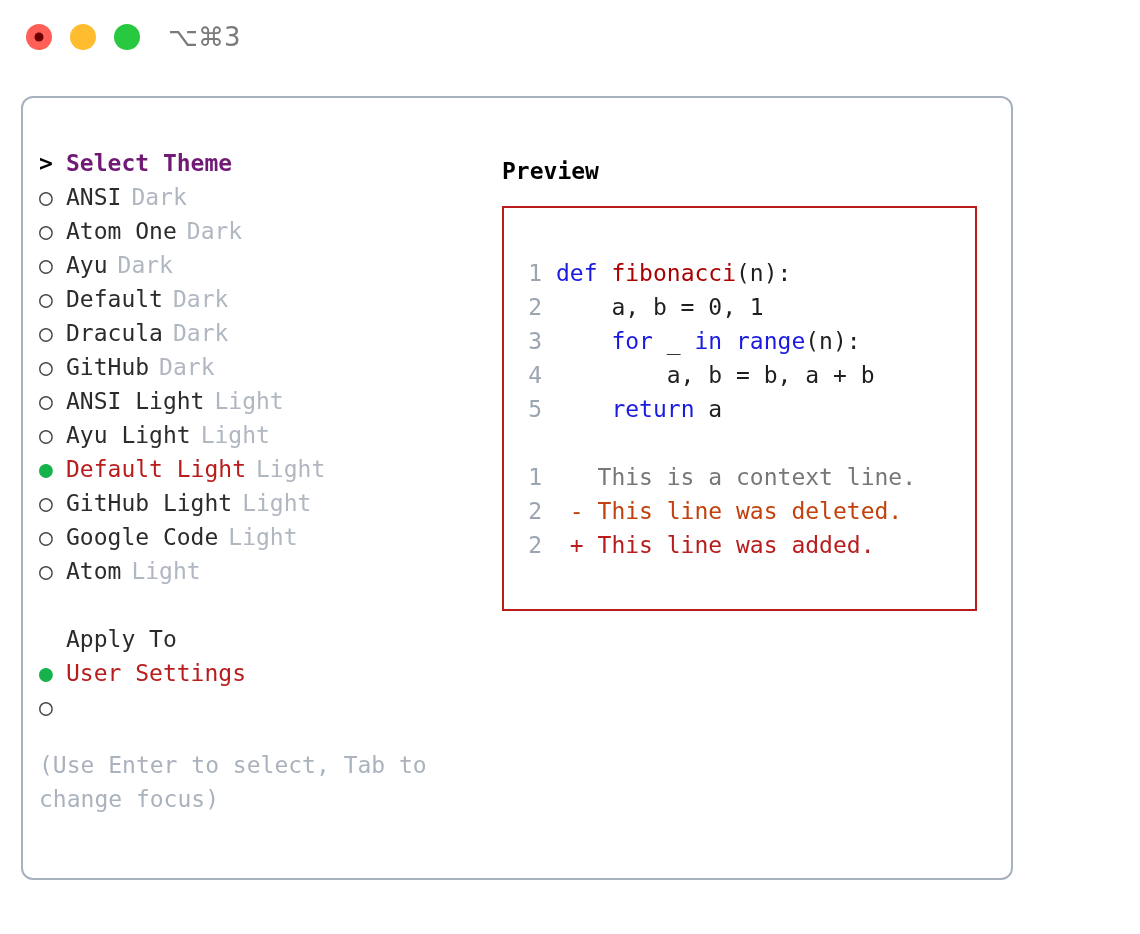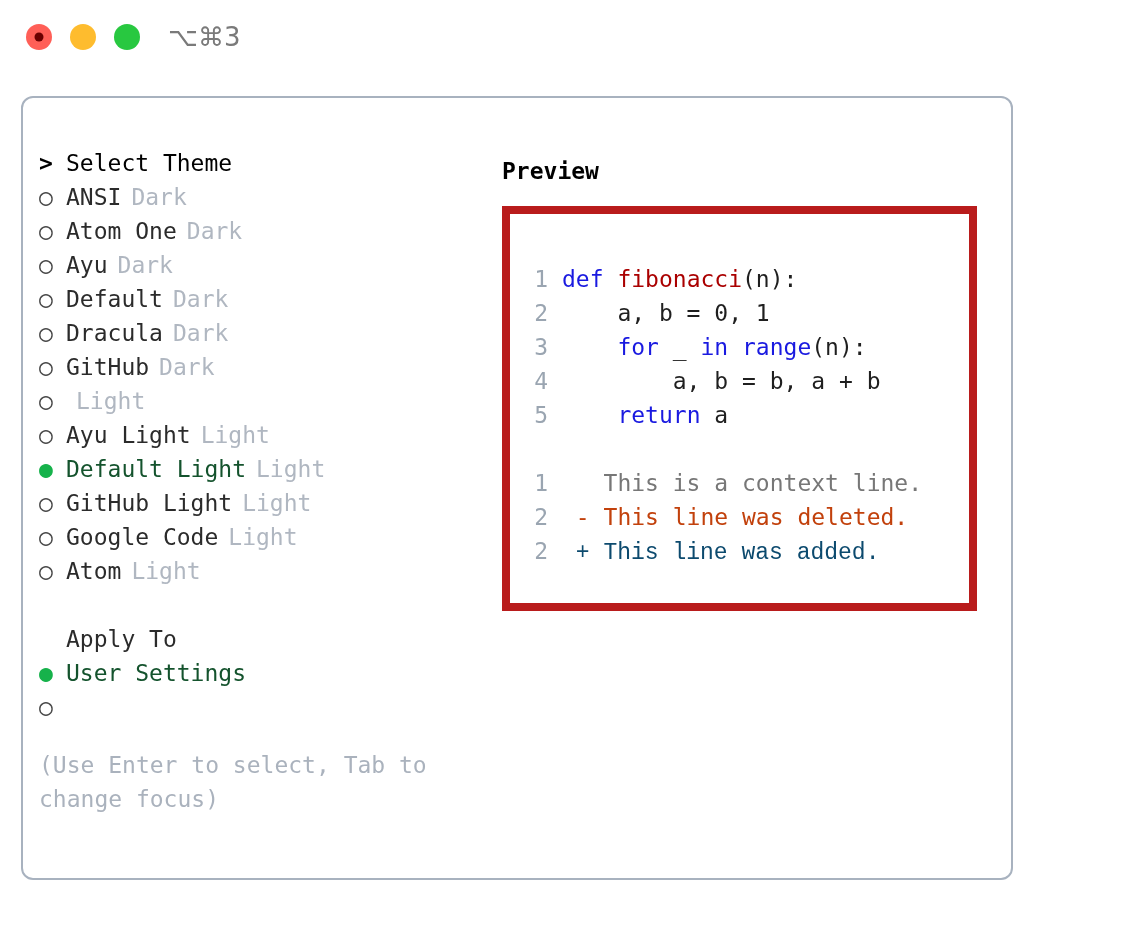--- a/index.html
+++ b/index.html
@@ -86,23 +86,23 @@
     display: inline-block;
     width: 27px;
     flex: 0 0 27px;
     font-size: 23px;
     color: #3a3a3a;
   }
   .marker.hollow { color: #4a4a4a; }
   .marker.filled { color: #16b24b; }
   .marker.blank  { color: transparent; }
   .row.header .marker { color: #000; font-weight: bold; }
-  .row.header .label  { color: #000000; font-weight: normal; }
+  .row.header .label  { color: #701a75; font-weight: bold; }
   .label { color: #2b2b2b; }
-  .label.sel { color: #14532d; }
+  .label.sel { color: #b91c1c; }
   .label.plain { color: #2b2b2b; }
   .tag {
     color: #b0b7c1;
     margin-left: 10px;
   }
   .spacer { height: 34px; }
 
   #apply-header {
     height: 34px;
     line-height: 34px;
@@ -129,21 +129,21 @@
     font-size: 23px;
     font-weight: bold;
     color: #000;
     height: 34px;
     line-height: 34px;
   }
   #preview-box {
     margin-top: 18px;
     width: 475px;
     height: 405px;
-    border: 8px solid #b91c1c;
+    border: 2px solid #b91c1c;
     box-sizing: border-box;
     background: #ffffff;
     position: relative;
   }
   #code {
     position: absolute;
     left: 16px;
     top: 48px;
     font-size: 23px;
     line-height: 34px;
@@ -155,21 +155,21 @@
     width: 22px;
     text-align: right;
     color: #9aa5b1;
     margin-right: 14px;
   }
   .kw  { color: #1a1ae0; }
   .fn  { color: #aa0000; }
   .pl  { color: #1f1f1f; }
   .ctx { color: #777777; }
   .del { color: #c2410c; }
-  .add { color: #0c4a6e; font-family: Liberation Mono, monospace; }
+  .add { color: #b91c1c; }
   .gap { display: block; height: 34px; }
 </style>
 </head>
 <body>
 
 <div id="titlebar">
   <div class="traffic-lights">
     <div class="dot red">
         <span class="rec"></span>
       </div>
@@ -212,20 +212,21 @@
           <span class="label">Dracula</span>
           <span class="tag">Dark</span>
         </div>
         <div class="row">
           <span class="marker hollow">○</span>
           <span class="label">GitHub</span>
           <span class="tag">Dark</span>
         </div>
         <div class="row">
           <span class="marker hollow">○</span>
+          <span class="label">ANSI Light</span>
           <span class="tag">Light</span>
         </div>
         <div class="row">
           <span class="marker hollow">○</span>
           <span class="label">Ayu Light</span>
           <span class="tag">Light</span>
         </div>
         <div class="row">
           <span class="marker filled">●</span>
           <span class="label sel">Default Light</span>

